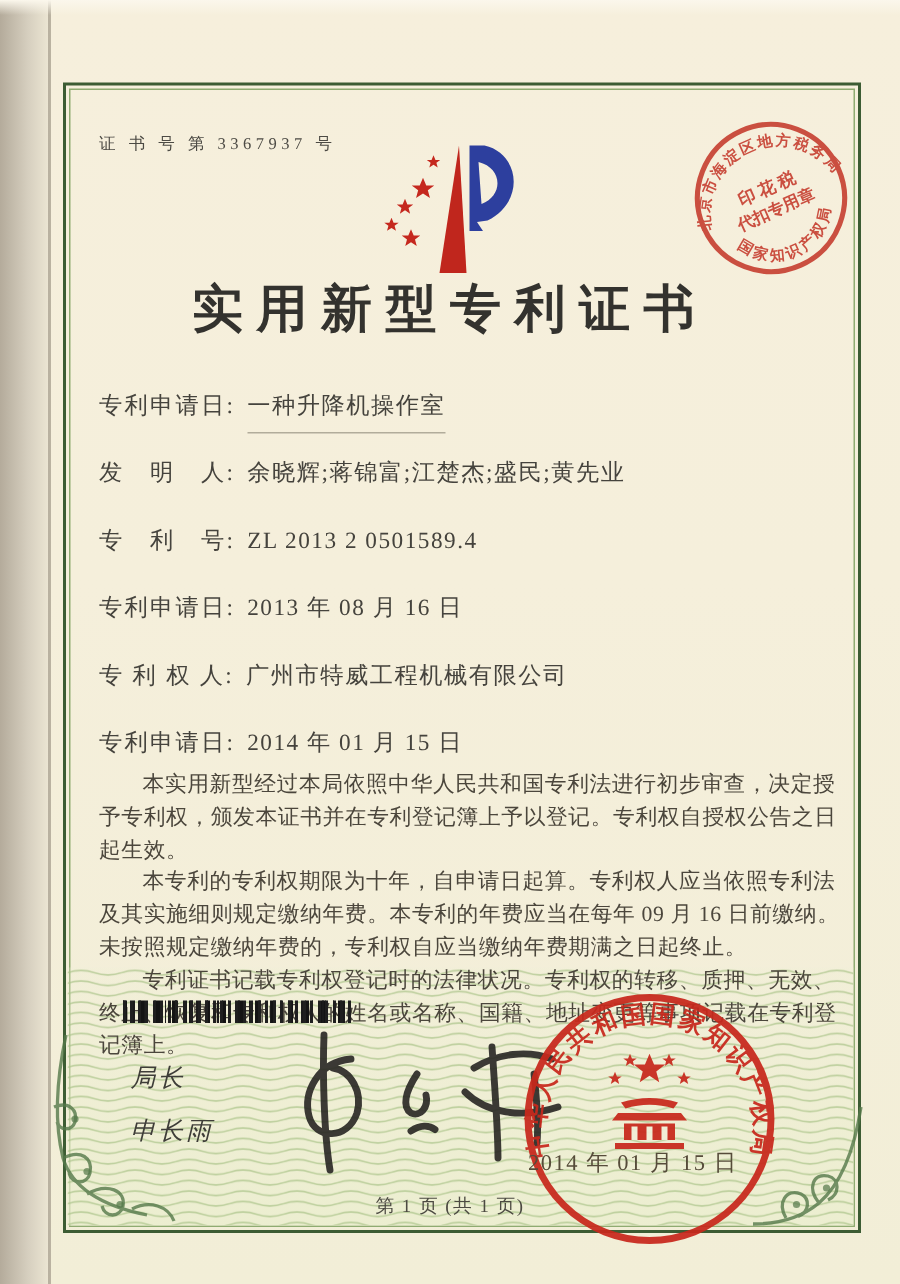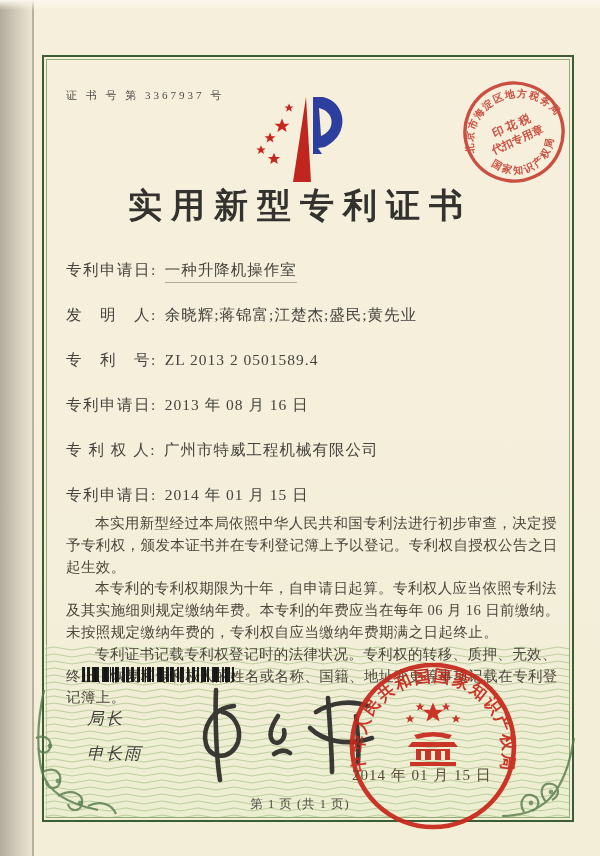--- a/index.html
+++ b/index.html
@@ -21,21 +21,21 @@
   .logo{position:absolute;left:243px;top:92px;z-index:3;}
   .tax-stamp{position:absolute;left:456px;top:74px;z-index:4;opacity:.88;}
 
   .title{position:absolute;left:0;right:0;top:183px;text-align:center;
         font-size:34px;font-weight:bold;color:#33322e;letter-spacing:9px;z-index:3;}
 
   .fields{position:absolute;left:66px;top:260px;right:38px;z-index:3;}
   .field-row{height:45px;font-size:15.5px;color:#45433d;white-space:nowrap;}
   .field-label{letter-spacing:1.5px;}
   .field-value{margin-left:8px;letter-spacing:1px;}
-  .field-row:first-child .field-value{border-bottom:1px solid rgba(95,90,75,.45);padding-bottom:4px;}
+  .field-row:first-child .field-value{border-bottom:1px solid rgba(95,90,75,.45);padding-bottom:9px;}
 
   .paragraphs{position:absolute;left:66px;right:36px;top:513px;z-index:3;}
   .paragraphs p{margin:0;text-indent:2em;font-size:14.5px;line-height:21.8px;
         color:#4b463c;letter-spacing:.4px;}
 
   .band{position:absolute;left:45px;top:645px;width:524px;height:172px;z-index:1;
         background:linear-gradient(180deg,rgba(238,240,214,.25),rgba(234,238,206,.75));}
   .band svg{display:block;}
 
   .barcode{position:absolute;left:82px;top:667px;width:154px;height:15px;z-index:3;
@@ -142,21 +142,21 @@
     <div class="field-row">
       <span class="field-label">专 利 权 人:</span><span class="field-value">广州市特威工程机械有限公司</span>
     </div>
     <div class="field-row">
       <span class="field-label">专利申请日:</span><span class="field-value">2014 年 01 月 15 日</span>
     </div>
   </div>
 
   <div class="paragraphs">
     <p>本实用新型经过本局依照中华人民共和国专利法进行初步审查，决定授予专利权，颁发本证书并在专利登记簿上予以登记。专利权自授权公告之日起生效。</p>
-    <p>本专利的专利权期限为十年，自申请日起算。专利权人应当依照专利法及其实施细则规定缴纳年费。本专利的年费应当在每年 06 月 16 日前缴纳。未按照规定缴纳年费的，专利权自应当缴纳年费期满之日起终止。</p>
+    <p>本专利的专利权期限为十年，自申请日起算。专利权人应当依照专利法及其实施细则规定缴纳年费。本专利的年费应当在每年 09 月 16 日前缴纳。未按照规定缴纳年费的，专利权自应当缴纳年费期满之日起终止。</p>
     <p>专利证书记载专利权登记时的法律状况。专利权的转移、质押、无效、终止、恢复和专利权人的姓名或名称、国籍、地址变更等事项记载在专利登记簿上。</p>
   </div>
 
   <div class="barcode"></div>
 
   <div class="signer">
     <div class="signer-title">局长</div>
     <div class="signer-name">申长雨</div>
   </div>
 

